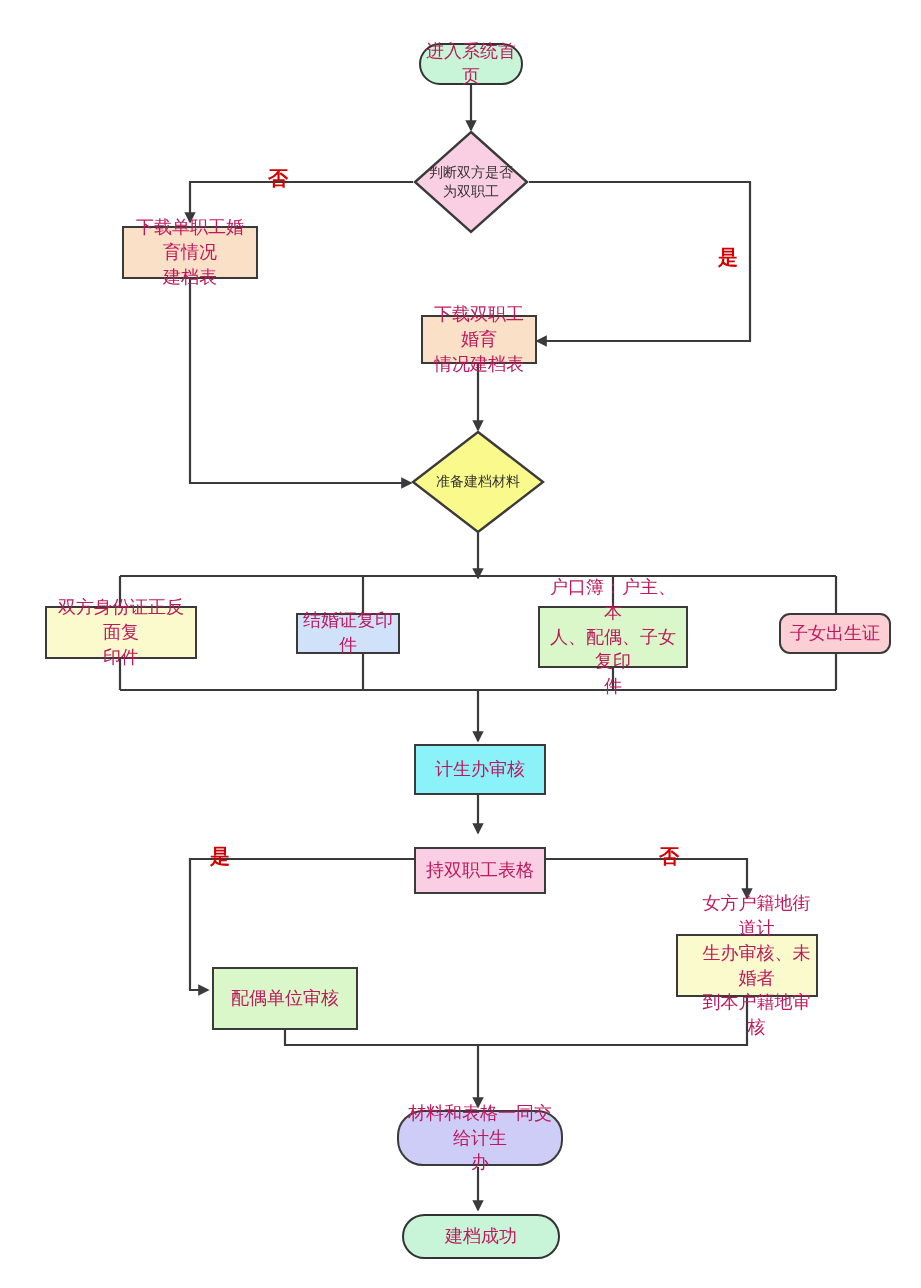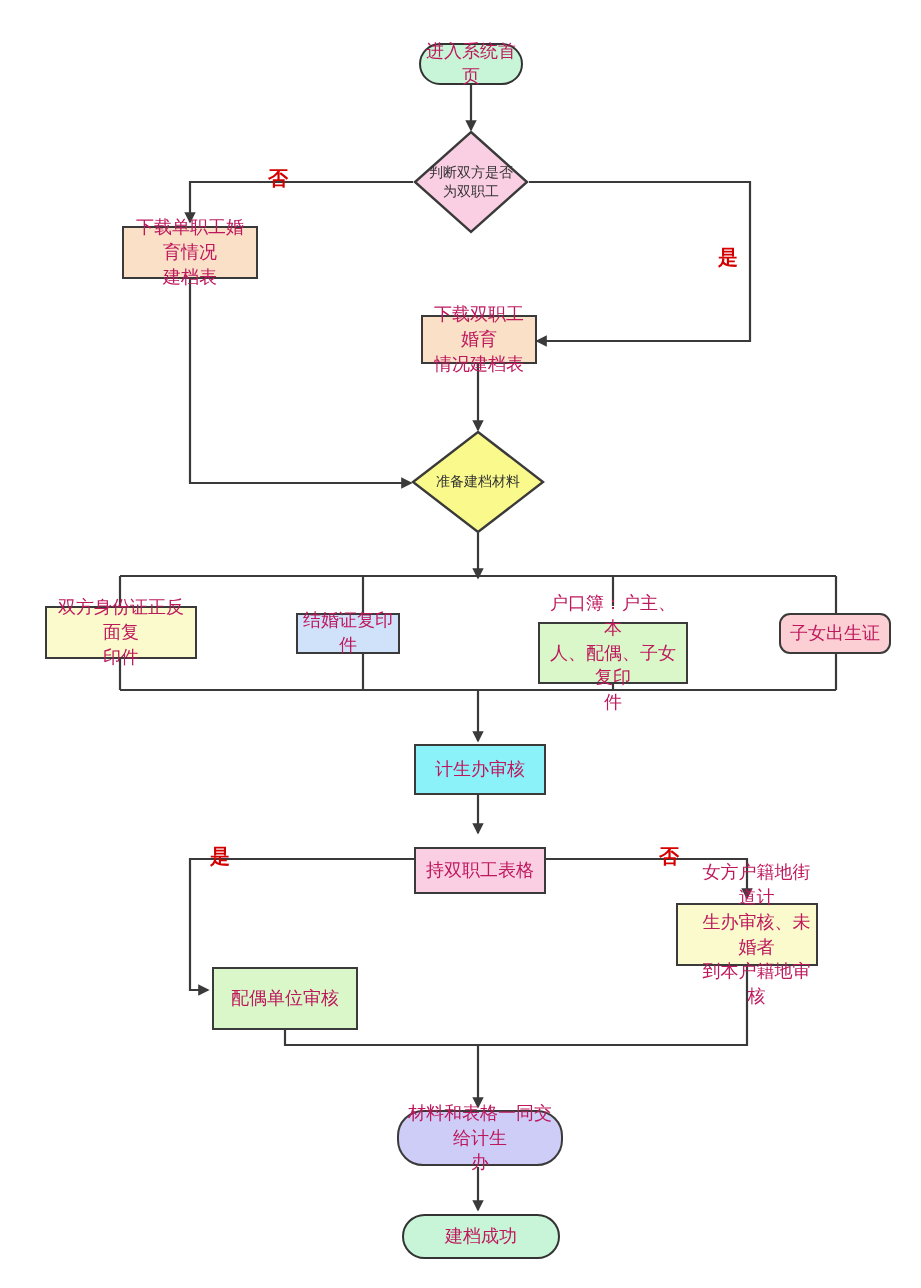--- a/index.html
+++ b/index.html
@@ -163,39 +163,39 @@
 
   <div class="node rect" style="left: 45px; top: 606px; width: 152px; height: 53px; background: rgb(250, 250, 205); border-color: rgb(58, 58, 58);">
     <span class="node-label">双方身份证正反面复
 印件</span>
   </div>
 
   <div class="node rect" style="left: 296px; top: 613px; width: 104px; height: 41px; background: rgb(207, 226, 250); border-color: rgb(58, 58, 58); font-family: Liberation Mono, monospace;">
     <span class="node-label">结婚证复印件</span>
   </div>
 
-  <div class="node rect" style="left: 538px; top: 606px; width: 150px; height: 62px; background: rgb(217, 247, 200); border-color: rgb(58, 58, 58); margin-top: 16px;">
+  <div class="node rect" style="left: 538px; top: 606px; width: 150px; height: 62px; background: rgb(217, 247, 200); border-color: rgb(58, 58, 58);">
     <span class="node-label">户口簿：户主、本
 人、配偶、子女复印
 件</span>
   </div>
 
   <div class="node rect" style="left: 779px; top: 613px; width: 112px; height: 41px; background: rgb(251, 207, 212); border-color: rgb(58, 58, 58); border-radius: 11px;">
     <span class="node-label">子女出生证</span>
   </div>
 
   <div class="node rect" style="left: 414px; top: 744px; width: 132px; height: 51px; background: rgb(140, 242, 250); border-color: rgb(58, 58, 58);">
     <span class="node-label">计生办审核</span>
   </div>
 
   <div class="node rect" style="left: 414px; top: 836px; width: 132px; height: 47px; background: rgb(251, 207, 227); border-color: rgb(58, 58, 58); margin-top: 11px;">
     <span class="node-label">持双职工表格</span>
   </div>
 
-  <div class="node rect" style="left: 676px; top: 903px; width: 142px; height: 63px; background: rgb(250, 250, 205); border-color: rgb(58, 58, 58); padding-left: 23px;">
+  <div class="node rect" style="left: 676px; top: 934px; width: 142px; height: 63px; background: rgb(250, 250, 205); border-color: rgb(58, 58, 58); padding-left: 23px;">
     <span class="node-label">女方户籍地街道计
 生办审核、未婚者
 到本户籍地审核</span>
   </div>
 
   <div class="node rect" style="left: 212px; top: 967px; width: 146px; height: 63px; background: rgb(217, 247, 200); border-color: rgb(58, 58, 58);">
     <span class="node-label">配偶单位审核</span>
   </div>
 
   <div class="node rounded" style="left: 397px; top: 1110px; width: 166px; height: 56px; background: rgb(205, 205, 247); border-color: rgb(58, 58, 58);">

